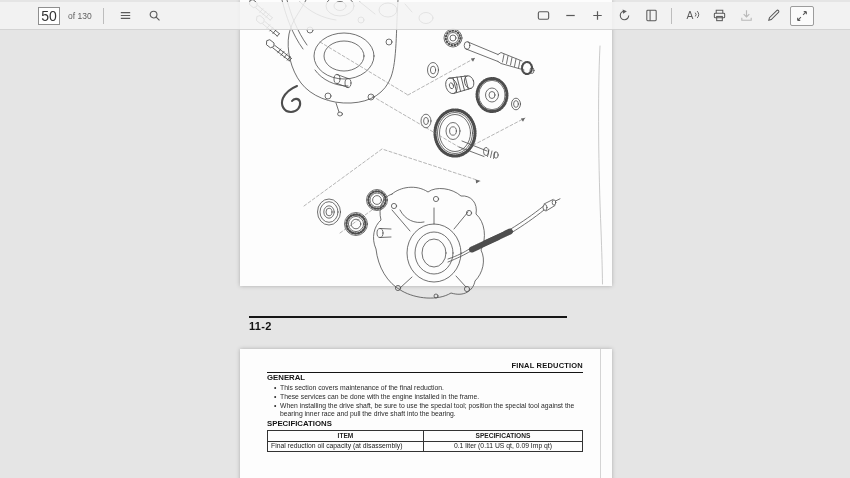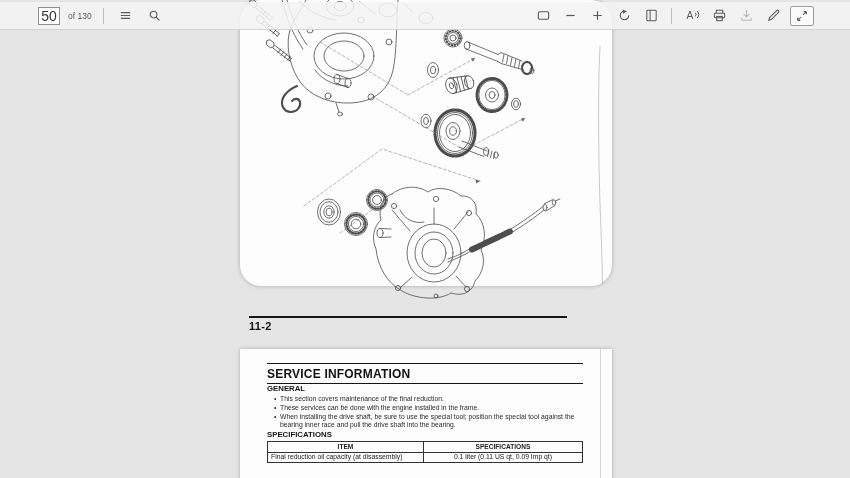--- a/index.html
+++ b/index.html
@@ -1,21 +1,21 @@
 <!DOCTYPE html>
 <html><head>
 <meta charset="utf-8">
 <style>
   html,body{margin:0;padding:0;}
   body{font-family:"Liberation Sans", sans-serif;}
   .screen{position:relative;width:850px;height:478px;background:#e5e5e5;overflow:hidden;}
 
   
   .page{position:absolute;left:240px;width:372px;background:#fdfdfd;box-shadow:0 0 4px rgba(0,0,0,.25);}
-  .page1{top:0;height:286px;border-radius:21px;}
+  .page1{top:0;height:286px;}
   .page2{top:349px;height:160px;}
   .scanline{position:absolute;top:0;bottom:0;width:1px;background:#c9c9c9;opacity:.8;}
 
   
   .footer-rule{position:absolute;left:9px;top:316px;width:318px;height:2px;background:#161616;}
   .footer-num{position:absolute;left:9px;top:320px;font-size:11px;font-weight:bold;color:#111;letter-spacing:.3px;}
 
   
   .p2-content{position:absolute;left:27px;right:29px;top:12px;color:#232323;}
   .hdr-right{font-size:7.5px;font-weight:bold;text-align:right;letter-spacing:.2px;color:#141414;}
@@ -179,22 +179,22 @@
         </g>
       </svg>
     </div>
     <div class="footer-rule"></div>
     <div class="footer-num">11-2</div>
   </div>
 
   <div class="page page2">
     <div class="scanline" style="left:360px"></div>
     <div class="p2-content">
+      <div class="hdr-right">FINAL REDUCTION</div>
       <div class="rule-heavy"></div>
-      <div class="svc-title">SERVICE INFORMATION</div>
       <div class="sub-hdr">GENERAL</div>
       <ul class="gen">
         <li>This section covers maintenance of the final reduction.</li>
         <li>These services can be done with the engine installed in the frame.</li>
         <li>When installing the drive shaft, be sure to use the special tool; position the special tool against the bearing inner race and pull the drive shaft into the bearing.</li>
       </ul>
       <div class="sub-hdr">SPECIFICATIONS</div>
       <table class="spec">
         <tbody>
             <tr>

